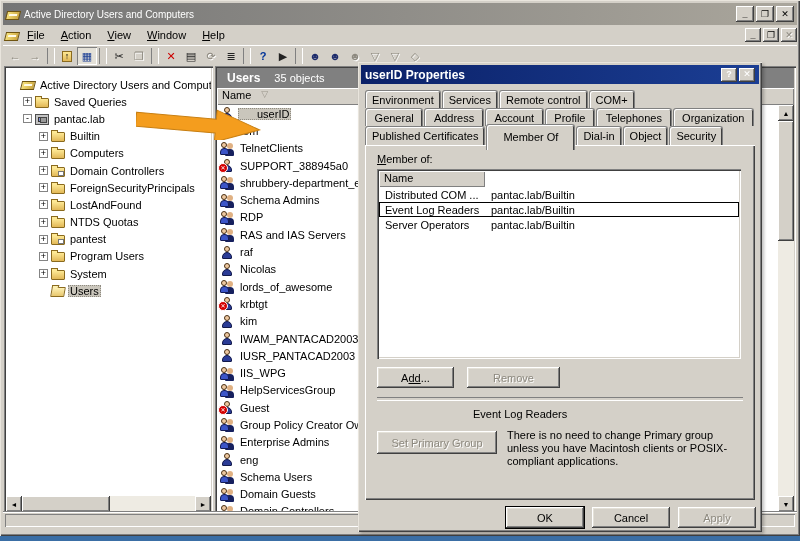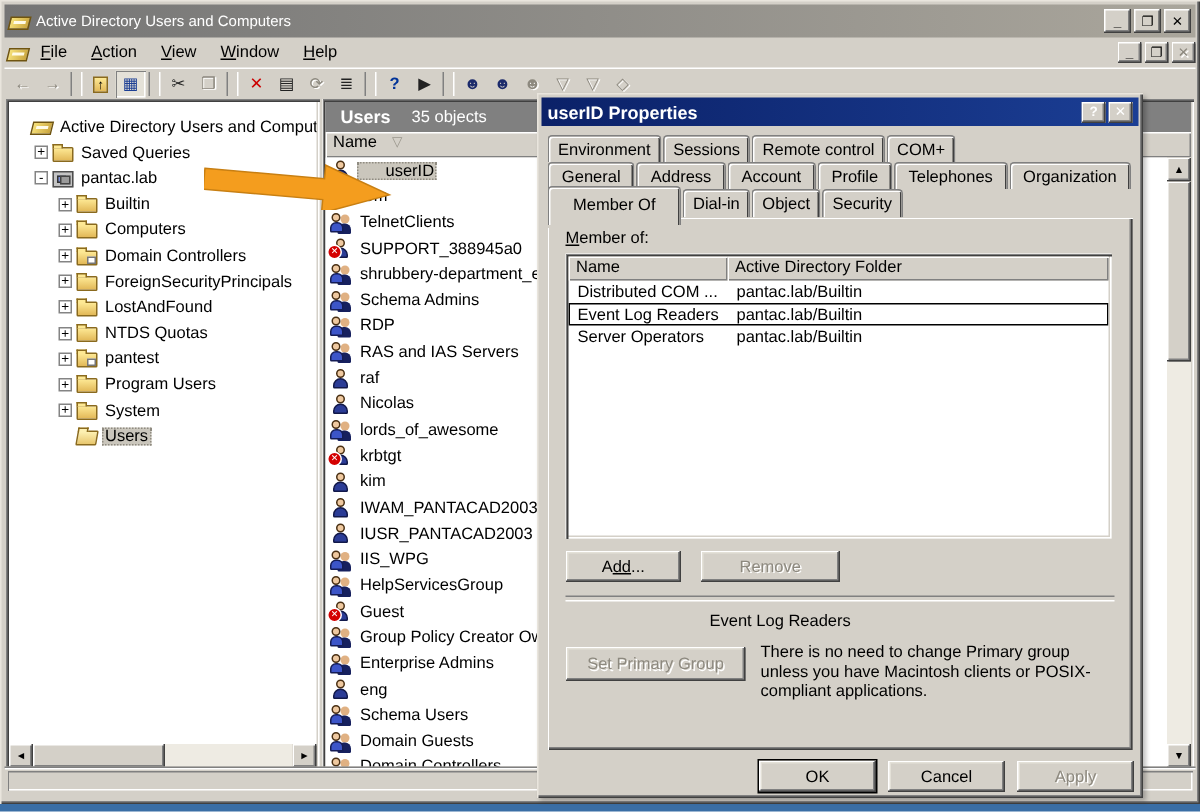--- a/index.html
+++ b/index.html
@@ -553,21 +553,21 @@
     </span>
   </div>
 
   <div class="tabrow tabrow1">
 
       <div class="tab" data-active="false">
         <span>Environment</span>
       </div>
 
       <div class="tab" data-active="false">
-        <span>Sessions</span>
+        <span>Services</span>
       </div>
 
       <div class="tab" data-active="false">
         <span>Remote control</span>
       </div>
 
 
       <div class="tab" data-active="false">
         <span>COM+</span>
       </div>
@@ -595,20 +595,23 @@
         <span>Telephones</span>
       </div>
 
       <div class="tab" data-active="false">
         <span>Organization</span>
       </div>
 
   </div>
   <div class="tabrow tabrow3">
 
+      <div class="tab" data-active="false">
+        <span>Published Certificates</span>
+      </div>
 
       <div class="tab" data-active="true">
         <span>Member Of</span>
       </div>
 
       <div class="tab" data-active="false">
         <span>Dial-in</span>
       </div>
 
       <div class="tab" data-active="false">
@@ -620,21 +623,20 @@
       </div>
 
   </div>
 
   <div class="page">
     <div class="memlabel accel">Member of:</div>
 
     <div class="memlist">
       <div class="memhdr">
         <span class="lh" style="width:106px;box-sizing:border-box;">Name</span>
-        <span class="lh fill">Active Directory Folder</span>
       </div>
       <div class="memrows">
 
           <div class="mrow" data-focus="false">
             <span>Distributed COM ...</span>
             <span>pantac.lab/Builtin</span>
           </div>
 
           <div class="mrow" data-focus="true">
             <span>Event Log Readers</span>

